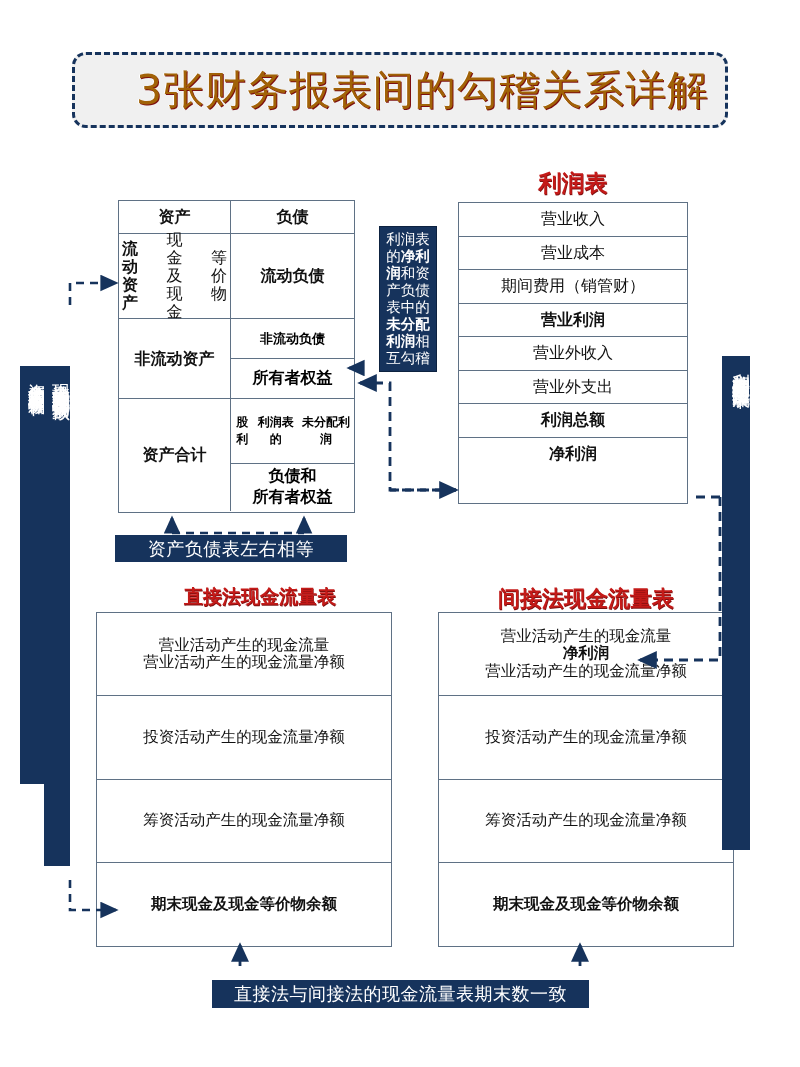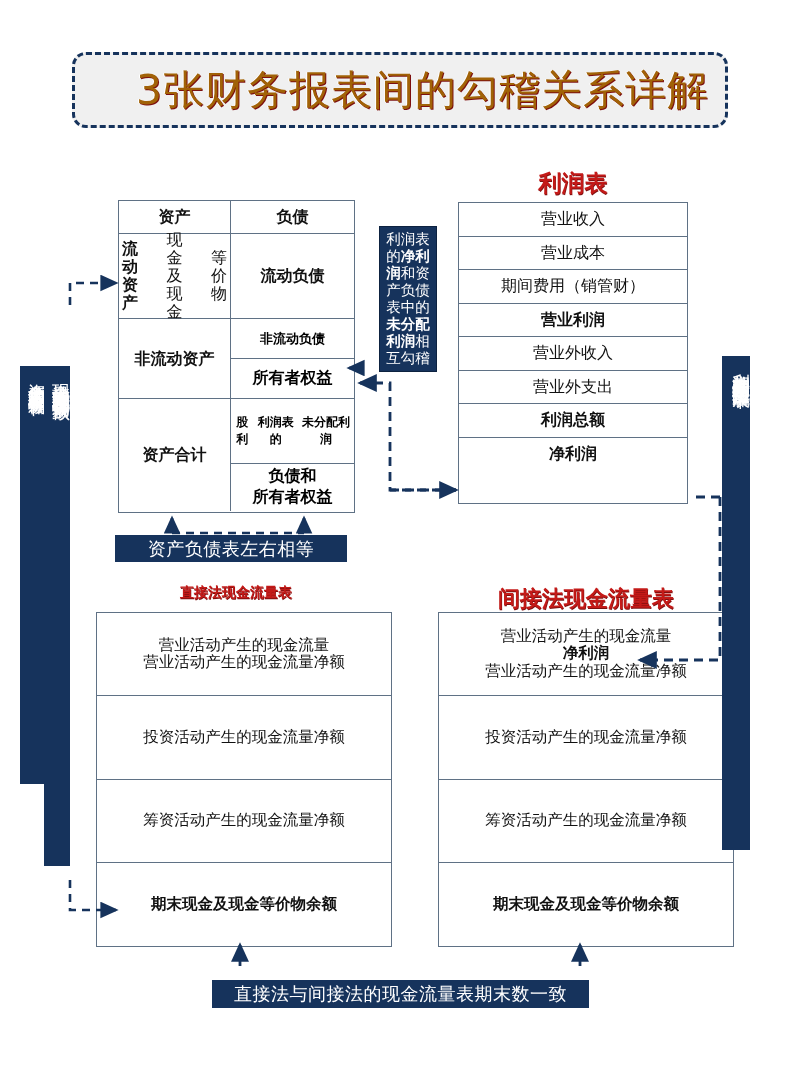--- a/index.html
+++ b/index.html
@@ -25,21 +25,21 @@
     margin-left: 45px;
   }
 
   
   .sec-title {
     position: absolute; font-weight: bold; color: #c41a18;
     text-shadow: 0.6px 0.6px 0 #7d0f0f;
   }
   #t-bs { left: 118px; top: 168px; width: 229px; text-align: center; font-size: 23px; }
   #t-is { left: 458px; top: 168px; width: 230px; text-align: center; font-size: 23px; }
-  #t-dcf { left: 88px; top: 584px; width: 296px; text-align: center; font-size: 14px; }
+  #t-dcf { left: 112px; top: 584px; width: 296px; text-align: center; font-size: 19px; }
   #t-icf { left: 438px; top: 584px; width: 296px; text-align: center; font-size: 22px; }
 
   
   .tbl { position: absolute; border: 1.6px solid #5f7185; background: #fff; }
   .trow { display: flex; border-bottom: 1.2px solid #5f7185; }
   .trow:last-child { border-bottom: none; }
   .cell {
     display: flex; align-items: center; justify-content: center;
     text-align: center; color: #111; line-height: 1.12;
     padding: 2px 3px;

